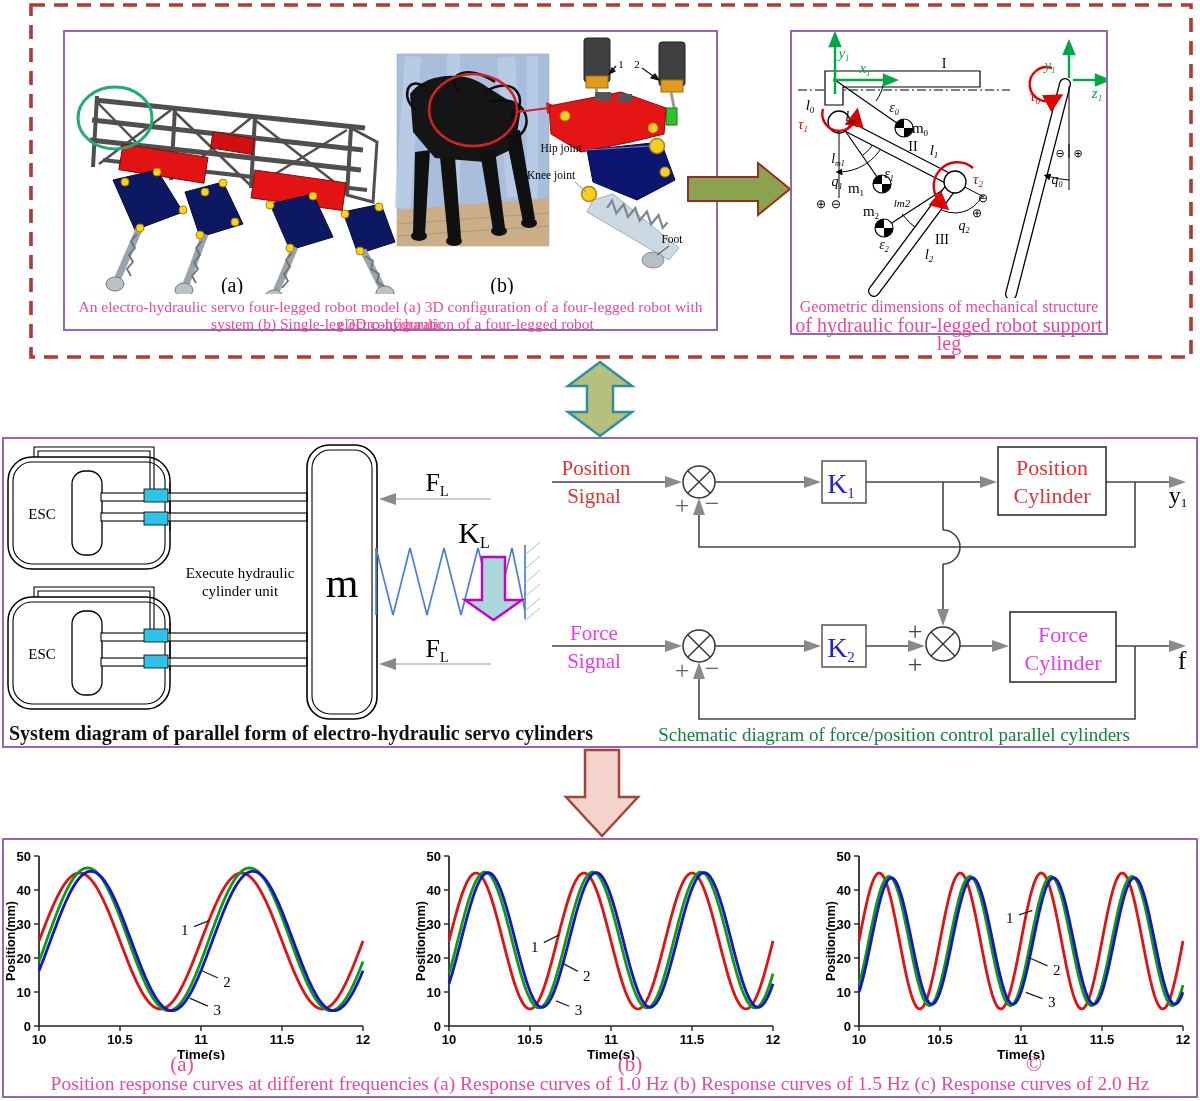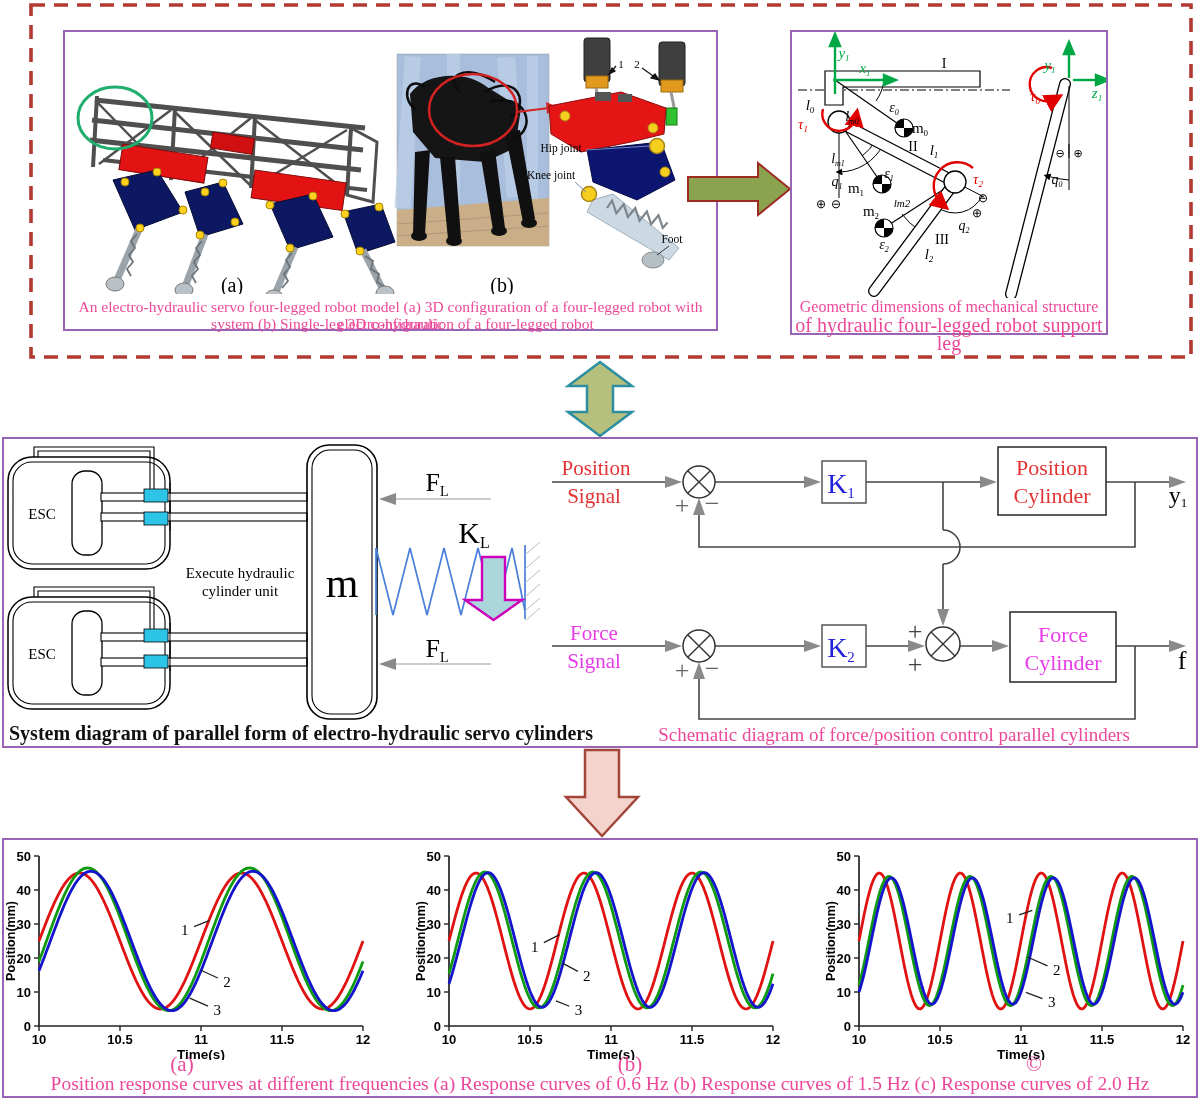--- a/index.html
+++ b/index.html
@@ -403,21 +403,21 @@
           <text x="1178" y="230" fill="#000" font-size="26" text-anchor="middle" font-family="&quot;Liberation Serif&quot;,serif"><tspan>f</tspan></text>
           <text x="678" y="75" fill="#666" font-size="26" text-anchor="middle" font-family="&quot;Liberation Serif&quot;,serif"><tspan>+</tspan></text>
           <text x="708" y="73" fill="#666" font-size="26" text-anchor="middle" font-family="&quot;Liberation Serif&quot;,serif"><tspan>−</tspan></text>
           <text x="678" y="240" fill="#666" font-size="26" text-anchor="middle" font-family="&quot;Liberation Serif&quot;,serif"><tspan>+</tspan></text>
           <text x="708" y="238" fill="#666" font-size="26" text-anchor="middle" font-family="&quot;Liberation Serif&quot;,serif"><tspan>−</tspan></text>
           <text x="911" y="201" fill="#444" font-size="26" text-anchor="middle" font-family="&quot;Liberation Serif&quot;,serif"><tspan>+</tspan></text>
           <text x="911" y="234" fill="#444" font-size="26" text-anchor="middle" font-family="&quot;Liberation Serif&quot;,serif"><tspan>+</tspan></text>
         </g>
     </svg>
     <div class="abs" style="left:5px;top:283px;font-size:20px;color:#111;font-weight:bold;">System diagram of parallel form of electro-hydraulic servo cylinders</div>
-    <div class="abs" style="left:620px;top:285px;width:540px;text-align:center;font-size:19px;color:#ec4899;">Schematic diagram of force/position control parallel cylinders</div>
+    <div class="abs" style="left:620px;top:285px;width:540px;text-align:center;font-size:19px;color:#15803d;">Schematic diagram of force/position control parallel cylinders</div>
   </div>
 
   <svg class="abs" style="left:560px;top:748px" width="86" height="92">
     <polygon points="25,2 59,2 59,49 78,49 42,88 6,49 25,49" fill="#f3d3cb" stroke="#a3463a" stroke-width="2.5"></polygon>
   </svg>
 
   <div class="pbox" style="left:2px;top:838px;width:1196px;height:260px;">
     <svg class="abs" style="left:2px;top:8px" width="390" height="212">
         <g>
           <path d="M33,8 V178 H357" stroke="#222" stroke-width="1.7" fill="none"></path>
@@ -528,16 +528,16 @@
         <path d="M193.11381840682608,66.96035009076807 L206.34000000000003,62.39999999999999" stroke="#222" stroke-width="1.3"></path>
         <text x="183.65999999999997" y="75.22" text-anchor="middle" font-size="15" font-family="&quot;Liberation Serif&quot;,serif">1</text>
         <path d="M221.49723593232477,117.84909081775157 L201.47999999999985,108.97999999999999" stroke="#222" stroke-width="1.3"></path>
         <text x="230.6400000000001" y="126.9" text-anchor="middle" font-size="15" font-family="&quot;Liberation Serif&quot;,serif">2</text>
         <path d="M216.43341002060012,150.64454563283633 L199.8599999999999,144.34" stroke="#222" stroke-width="1.3"></path>
         <text x="225.77999999999992" y="159.2" text-anchor="middle" font-size="15" font-family="&quot;Liberation Serif&quot;,serif">3</text>
       </svg>
     <div class="cap" style="left:118px;top:212px;width:120px;font-size:21px;">(a)</div>
     <div class="cap" style="left:566px;top:212px;width:120px;font-size:21px;">(b)</div>
     <div class="cap" style="left:970px;top:212px;width:120px;font-size:21px;">©</div>
-    <div class="cap" style="left:0;top:233px;width:100%;font-size:19.5px;">Position response curves at different frequencies (a) Response curves of 0.6 Hz (b) Response curves of 1.5 Hz (c) Response curves of 2.0 Hz</div>
+    <div class="cap" style="left:0;top:233px;width:100%;font-size:19.5px;">Position response curves at different frequencies (a) Response curves of 1.0 Hz (b) Response curves of 1.5 Hz (c) Response curves of 2.0 Hz</div>
   </div>
 
 </div>
 
 </body></html>

